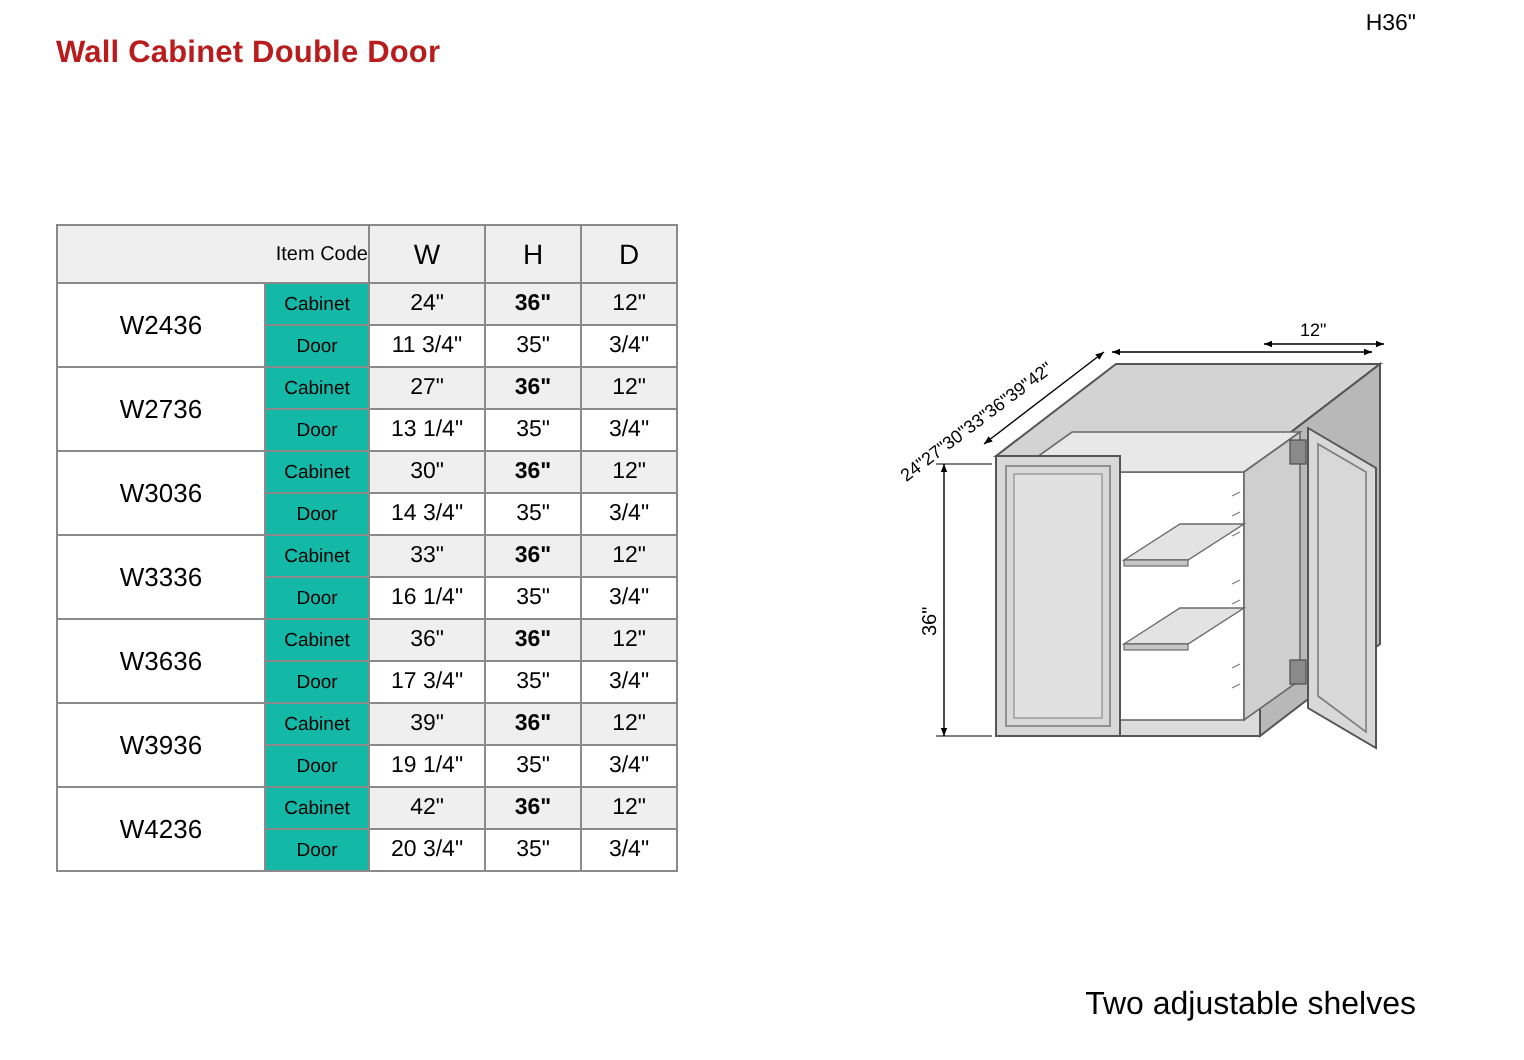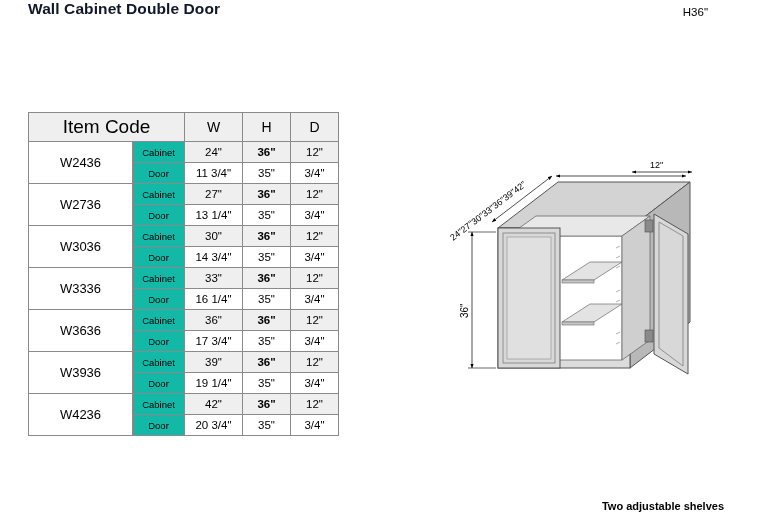--- a/index.html
+++ b/index.html
@@ -11,25 +11,25 @@
     height: 530px;
     background: #ffffff;
     font-family: "Liberation Sans", sans-serif;
     color: #1a1a1a;
     position: relative;
     overflow: hidden;
   }
   .page-title {
     position: absolute;
     left: 28px;
-    top: 0;
+    top: 18px;
     font-size: 15.5px;
     font-weight: bold;
     letter-spacing: 0.1px;
-    color: #0f172a;
+    color: #b91c1c;
   }
   .corner-label {
     position: absolute;
     right: 54px;
     top: 6px;
     font-size: 11.5px;
     color: #000;
   }
   
   .spec-table {
@@ -54,21 +54,22 @@
   .col-w { width: 58px; }
   .col-h { width: 48px; }
   .col-d { width: 48px; }
 
   .spec-table thead th {
     height: 28px;
     font-size: 14px;
     background: #efefef;
   }
   .spec-table thead th.head-item {
-    font-size: 19px;
+    font-size: 10px;
+    text-align: right;
   }
   td.item-code {
     font-size: 13px;
     vertical-align: middle;
     background: #ffffff;
   }
   td.type-cell {
     font-size: 9.5px;
     background: #14b8a6;
     color: #000;
@@ -85,25 +86,24 @@
   
   .drawing {
     position: absolute;
     left: 440px;
     top: 150px;
     width: 300px;
     height: 290px;
   }
   .note {
     position: absolute;
-    right: 38px;
+    right: 54px;
     bottom: 18px;
-    font-size: 11px;
+    font-size: 16px;
     color: #000;
-    font-weight: bold;
   }
   .dim-text {
     font-size: 9px;
     fill: #000;
     font-family: "Liberation Sans", sans-serif;
   }
   .dim-text-v {
     font-size: 10px;
     fill: #000;
     font-family: "Liberation Sans", sans-serif;

